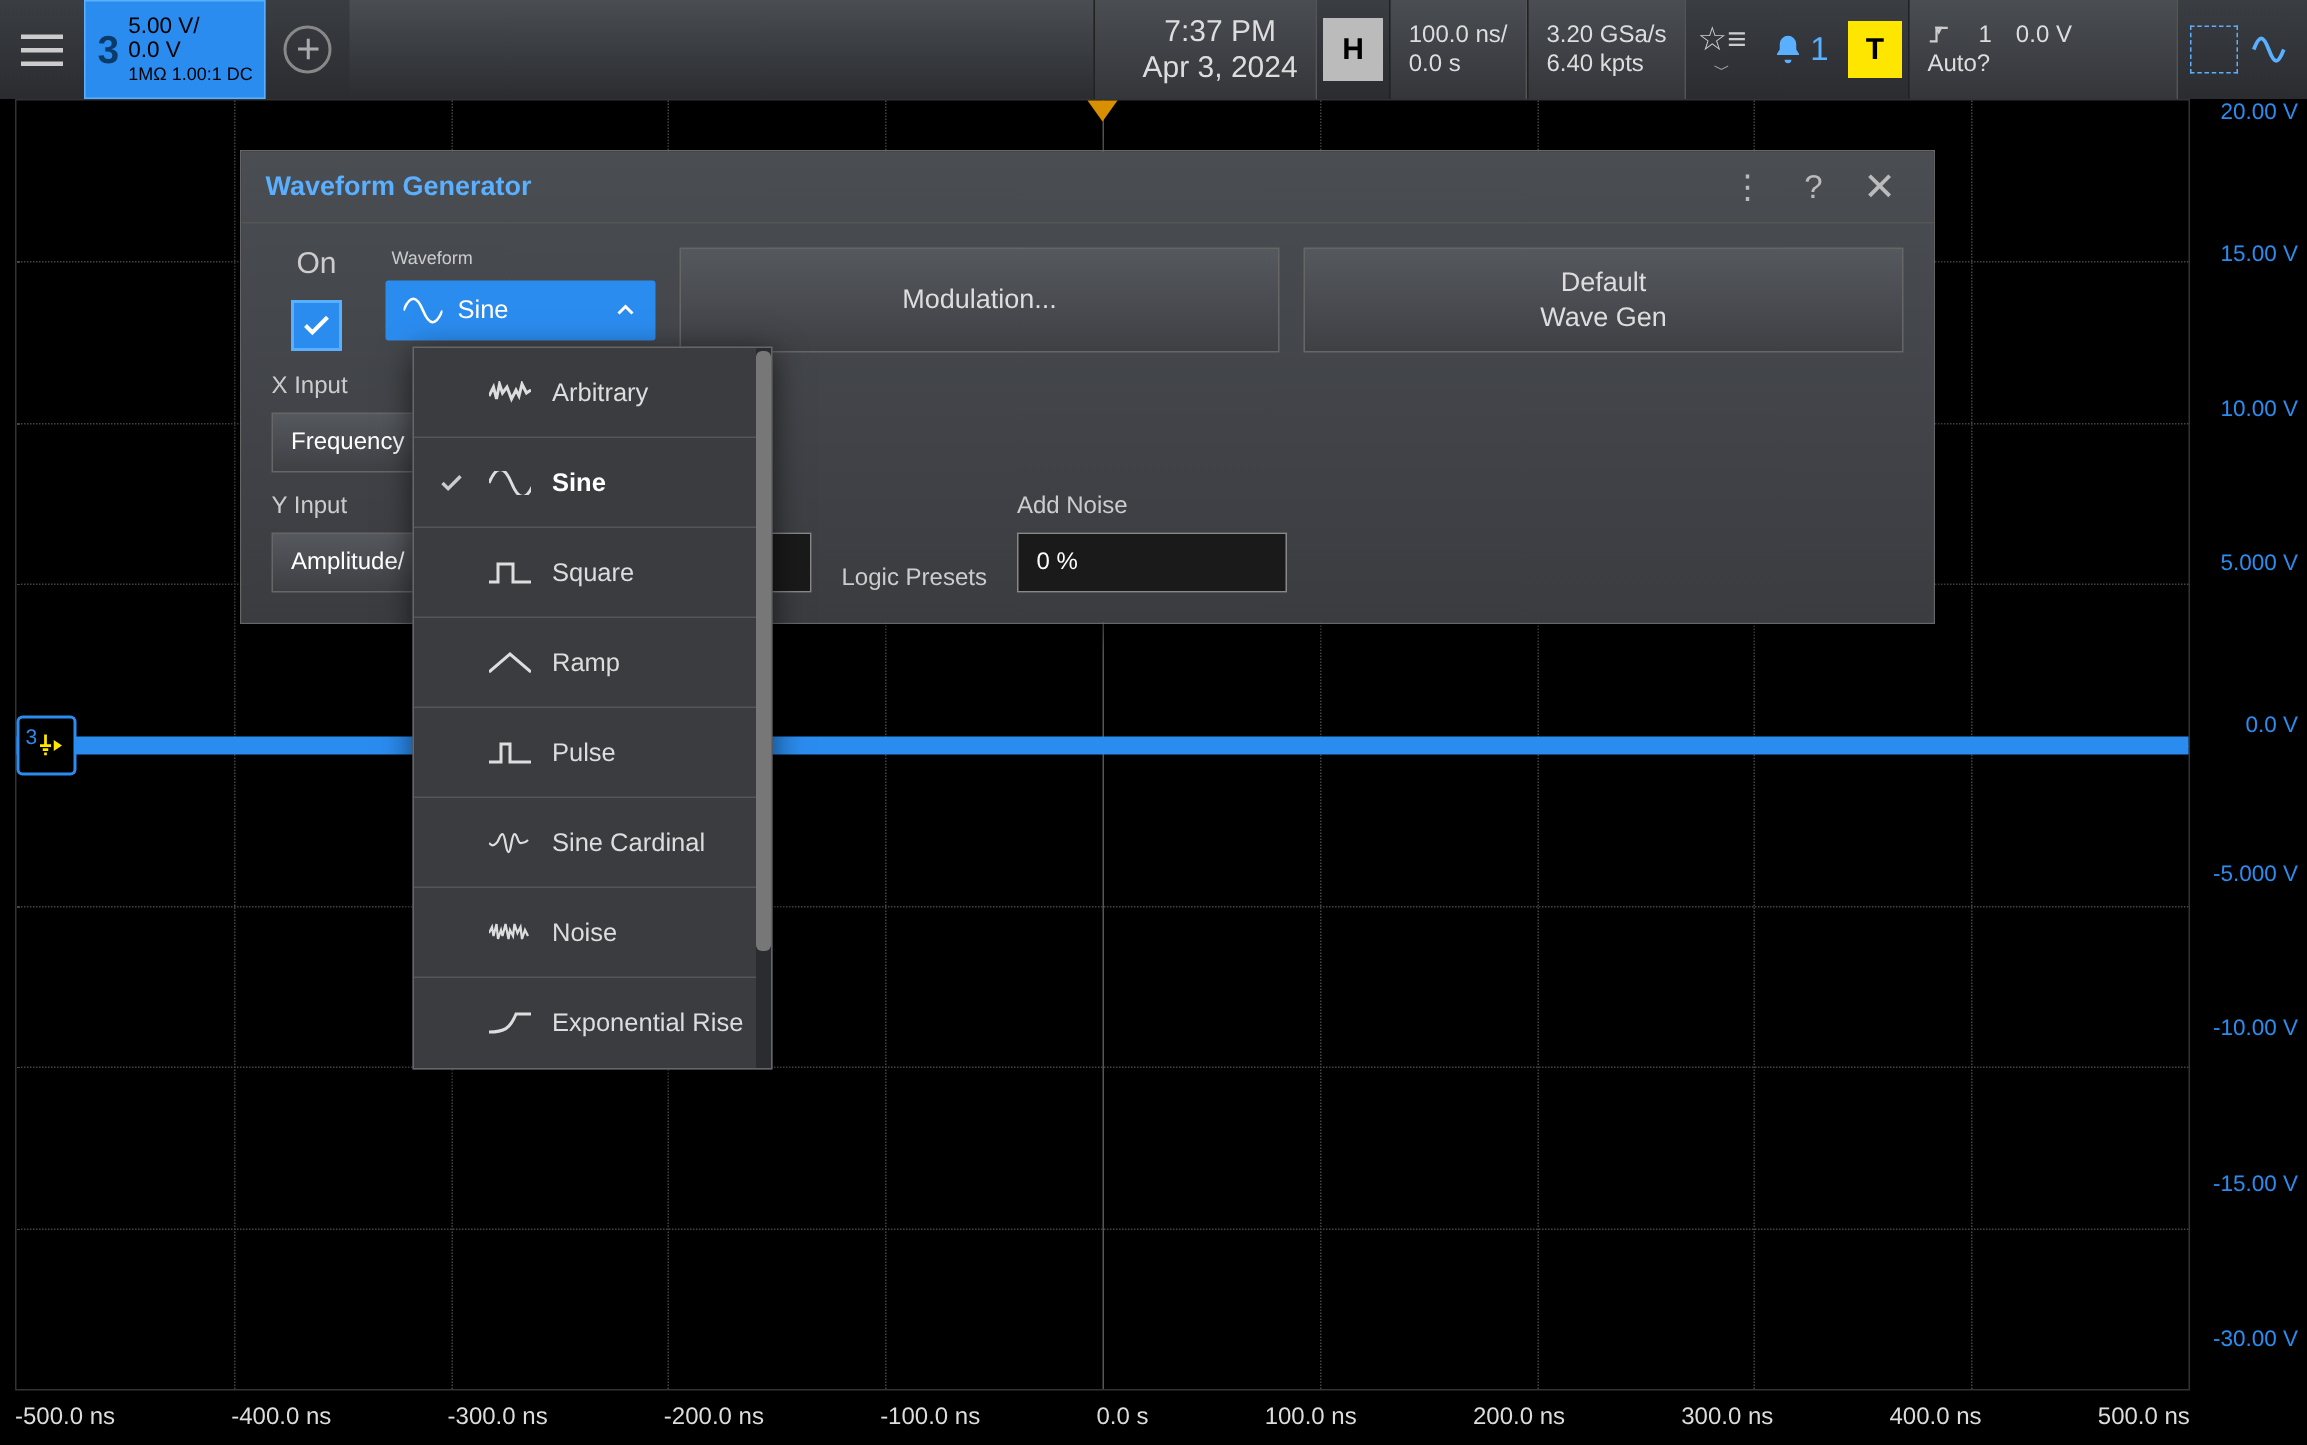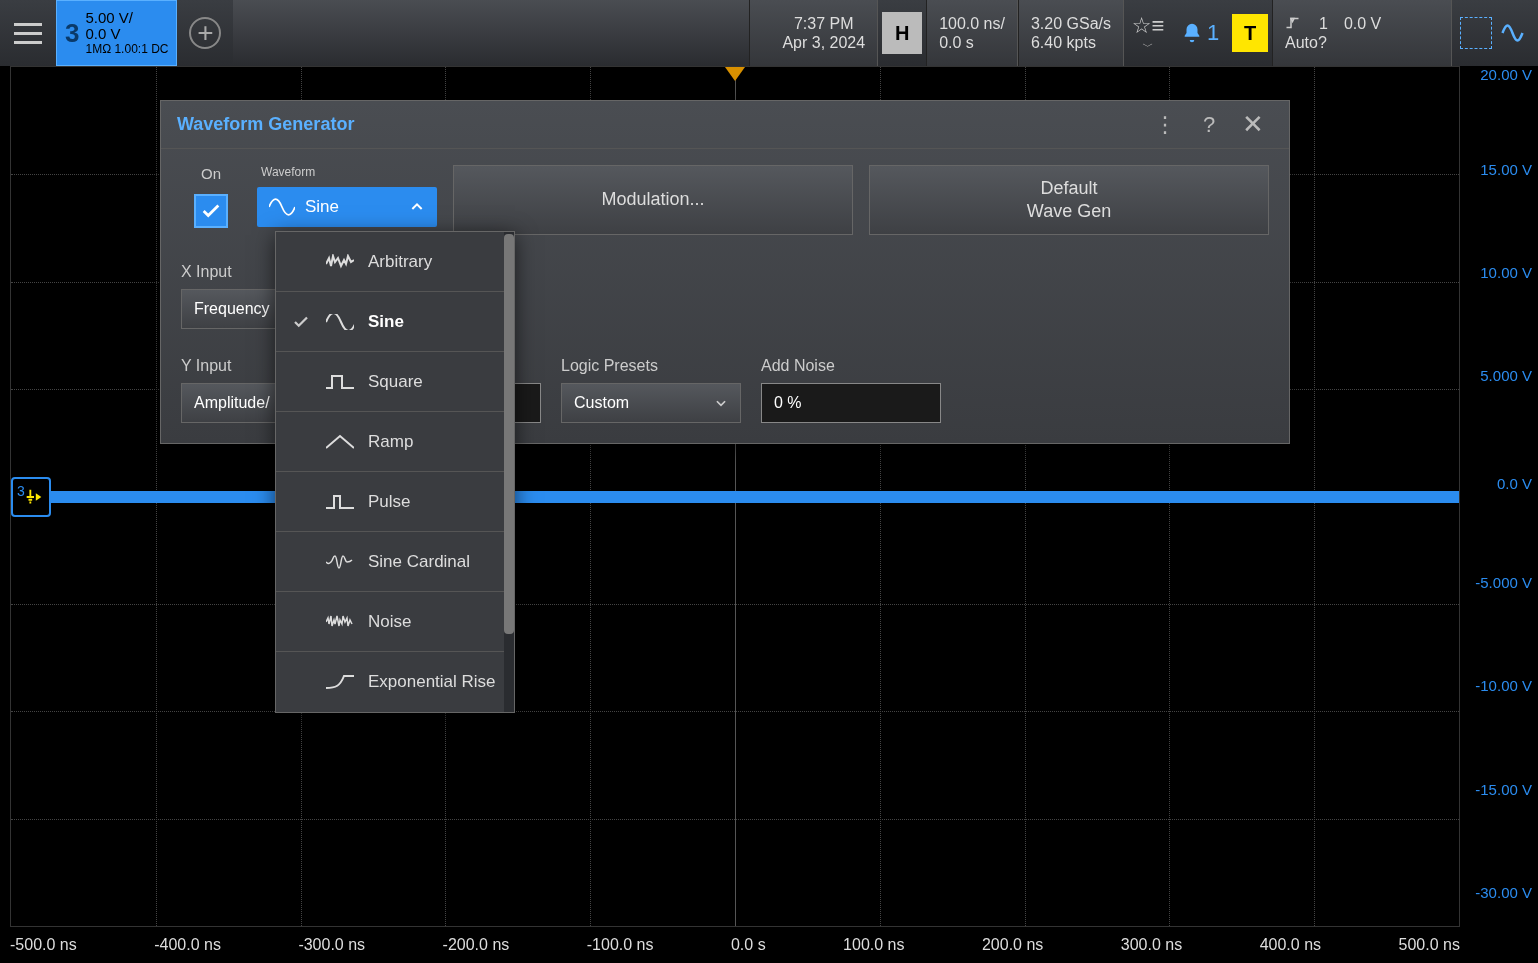--- a/index.html
+++ b/index.html
@@ -13,21 +13,21 @@
   
   .channel-box { background: #2b8cef; color: #000; border: 1px solid #5ab0ff; padding: 4px 8px; display: flex; align-items: center; gap: 6px; }
   .channel-box .ch-num { font-size: 26px; font-weight: bold; color: #0a3a6a; }
   .channel-box .ch-info { display: flex; flex-direction: column; font-size: 15px; line-height: 1.1; color: #000; }
   .channel-box .ch-sub { font-size: 12px; }
   
   .spacer { flex: 1; background: linear-gradient(#4a4d52, #2a2c30); }
   .plus-btn { width: 56px; display: flex; align-items: center; justify-content: center; font-size: 28px; color: #aaa; border: 2px solid #888; border-radius: 50%; width: 32px; height: 32px; margin: auto 12px; }
   
   .topbox { background: linear-gradient(#4a4d52, #34363a); border-left: 1px solid #222; border-right: 1px solid #555; padding: 4px 12px; display: flex; flex-direction: column; justify-content: center; font-size: 16px; line-height: 1.2; }
-  .topbox.small { font-size: 16px; padding-left: 32px; }
+  .topbox.small { font-size: 20px; padding-left: 32px; }
   .topbox .center { text-align: center; }
   .sq-btn { width: 40px; background: #bbb; color: #000; font-size: 20px; font-weight: bold; display: flex; align-items: center; justify-content: center; margin: 12px 4px; }
   .star-btn { width: 48px; display: flex; align-items: center; justify-content: center; font-size: 22px; color: #ccc; position: relative; flex-direction: column; }
   .bell-btn { width: 56px; display: flex; align-items: center; justify-content: center; font-size: 22px; color: #5ab0ff; gap: 4px; }
   .yellow-t { background: #ffe600; color: #000; font-weight: bold; font-size: 20px; width: 36px; display: flex; align-items: center; justify-content: center; margin: 14px 4px; }
   .trigbox { padding: 4px 12px; display: flex; align-items: center; gap: 16px; font-size: 16px; }
   .right-icons { display: flex; align-items: center; padding: 0 8px; gap: 8px; }
   .right-icon { width: 32px; height: 32px; border: 1px dashed #5ab0ff; }
   
   
@@ -51,33 +51,33 @@
   
   .dialog { position: absolute; left: 160px; top: 100px; width: 1130px; background: linear-gradient(#4a4d52, #3a3c40); border: 1px solid #666; box-shadow: 0 4px 20px rgba(0,0,0,0.5); }
   .dialog-title { display: flex; align-items: center; height: 48px; padding: 0 16px; border-bottom: 1px solid #555; }
   .dialog-title .title-txt { color: #5ab0ff; font-size: 18px; font-weight: bold; flex: 1; }
   .dialog-title .title-icon { width: 40px; height: 40px; display: flex; align-items: center; justify-content: center; font-size: 22px; color: #bbb; margin-left: 4px; }
   .dialog-title .close-x { font-size: 26px; }
   
   .dialog-body { padding: 16px 20px 20px 20px; }
   .row1 { display: flex; align-items: flex-start; gap: 16px; }
   .on-group { display: flex; flex-direction: column; align-items: center; gap: 8px; width: 60px; }
-  .on-group label { font-size: 15px; color: #ccc; }
+  .on-group label { font-size: 20px; color: #ccc; }
   .chk { width: 34px; height: 34px; background: #2b8cef; display: flex; align-items: center; justify-content: center; border: 2px solid #5ab0ff; margin-top: 4px; }
   .chk svg { width: 22px; height: 22px; }
   
   .wave-group { display: flex; flex-direction: column; gap: 8px; }
   .wave-group label { font-size: 12px; color: #ccc; padding-left: 4px; }
   .dd-btn { width: 180px; height: 40px; background: #2b8cef; display: flex; align-items: center; padding: 0 12px; gap: 10px; color: #fff; font-size: 17px; font-weight: 500; border-radius: 2px; position: relative; }
   .dd-btn .chev { margin-left: auto; }
   
   .big-btn { flex: 1; height: 70px; background: linear-gradient(#55585d, #3e4044); border: 1px solid #666; display: flex; align-items: center; justify-content: center; font-size: 18px; color: #ddd; text-align: center; line-height: 1.3; }
   .big-btn.disabled { color: #777; }
   
-  .row2 { display: flex; gap: 20px; margin-top: 28px; align-items: flex-end; }
+  .row2 { display: flex; gap: 20px; margin-top: 14px; align-items: flex-end; }
   .field-group { display: flex; flex-direction: column; gap: 8px; }
   .field-group label { font-size: 16px; color: #ccc; }
   .dd-sm { height: 40px; background: linear-gradient(#55585d, #3e4044); border: 1px solid #666; display: flex; align-items: center; padding: 0 12px; gap: 10px; font-size: 16px; color: #fff; min-width: 100px; }
   .dd-sm .chev { margin-left: auto; color: #aaa; }
   .txt-input { height: 40px; background: #1a1a1a; border: 1px solid #888; padding: 0 12px; font-size: 16px; color: #fff; min-width: 180px; display: flex; align-items: center; }
   .empty-box { height: 40px; width: 50px; background: #1a1a1a; border: 1px solid #888; }
   
   
   .dd-list { position: absolute; left: 275px; top: 231px; width: 240px; background: #3a3c40; border: 1px solid #666; max-height: 540px; overflow: hidden; box-shadow: 0 4px 20px rgba(0,0,0,0.6); }
   .dd-scroll { position: absolute; right: 0; top: 0; width: 10px; bottom: 0; background: #2a2c30; }
@@ -271,26 +271,20 @@
       </div>
       <div class="empty-box" style="width:40px"></div>
       <div class="field-group">
         <label>Offset</label>
         <div class="txt-input">
             <span>0.0 V</span>
           </div>
       </div>
       <div class="field-group">
         <label>Logic Presets</label>
-        <div class="dd-sm" style="min-width:180px">
-          <span>Custom</span>
-          <svg class="chev" width="14" height="14" viewBox="0 0 24 24">
-              <path stroke="#ccc" stroke-width="3" fill="none" d="M5 9l7 7 7-7"></path>
-            </svg>
-        </div>
       </div>
       <div class="field-group">
         <label>Add Noise</label>
         <div class="txt-input">
             <span>0 %</span>
           </div>
       </div>
     </div>
   </div>
 </div>

